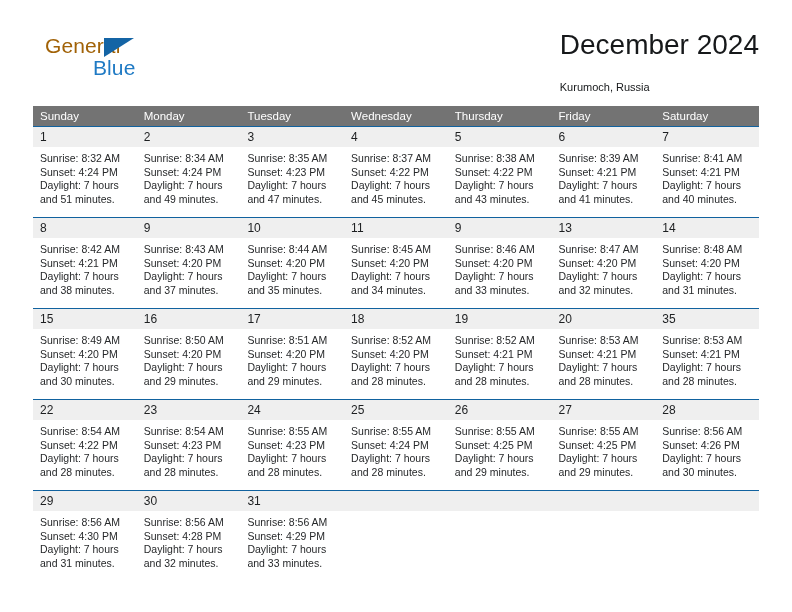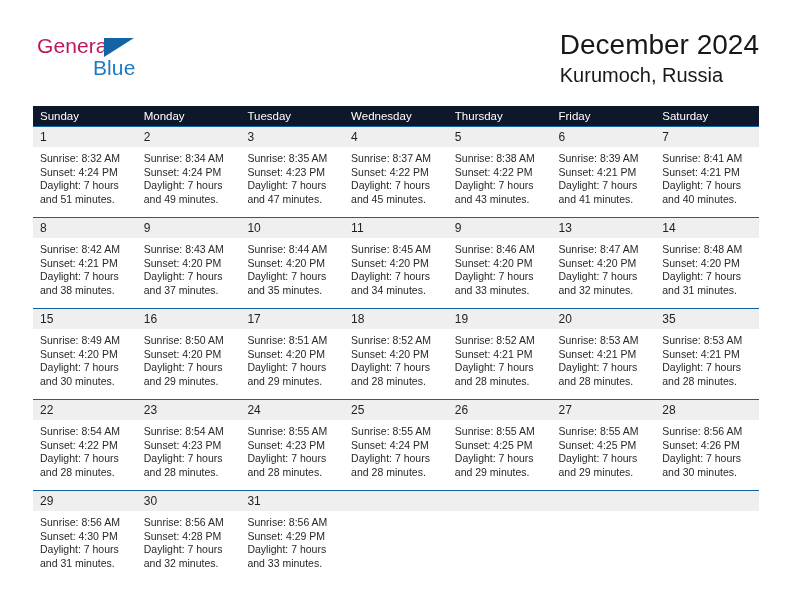--- a/index.html
+++ b/index.html
@@ -30,25 +30,25 @@
   }
   .logo {
     position: absolute;
     left: 0;
     top: 6px;
     width: 220px;
     height: 56px;
   }
   .logo-general {
     position: absolute;
-    left: 4px;
+    left: 12px;
     top: 0;
     font-size: 21px;
     letter-spacing: 0.1px;
-    color: #be185d;
+    color: #a16207;
     font-family: "Liberation Sans", sans-serif;
   }
   .logo-tri {
     position: absolute;
     left: 71px;
     top: 4px;
     width: 0;
     height: 0;
     border-left: 30px solid #1464a5;
     border-bottom: 19px solid transparent;
@@ -69,38 +69,38 @@
     top: 0;
     text-align: left;
   }
   .cal-title {
     font-size: 28px;
     color: #16181a;
     line-height: 34px;
     white-space: nowrap;
   }
   .cal-subtitle {
-    font-size: 20px;
+    font-size: 11px;
     color: #16181a;
     line-height: 22px;
-    margin-top: 2px;
+    margin-top: 14px;
     white-space: nowrap;
   }
 
   
   .calendar {
     position: absolute;
     left: 33px;
     top: 106px;
     width: 726px;
     border-collapse: collapse;
     table-layout: fixed;
   }
   .calendar th {
-    background: #0f172a;
+    background: #737373;
     color: #ffffff;
     font-size: 11.5px;
     font-weight: normal;
     text-align: left;
     padding: 4px 0 4px 7px;
     height: 19px;
     line-height: 12px;
     border: none;
   }
   .weekrow > td {

